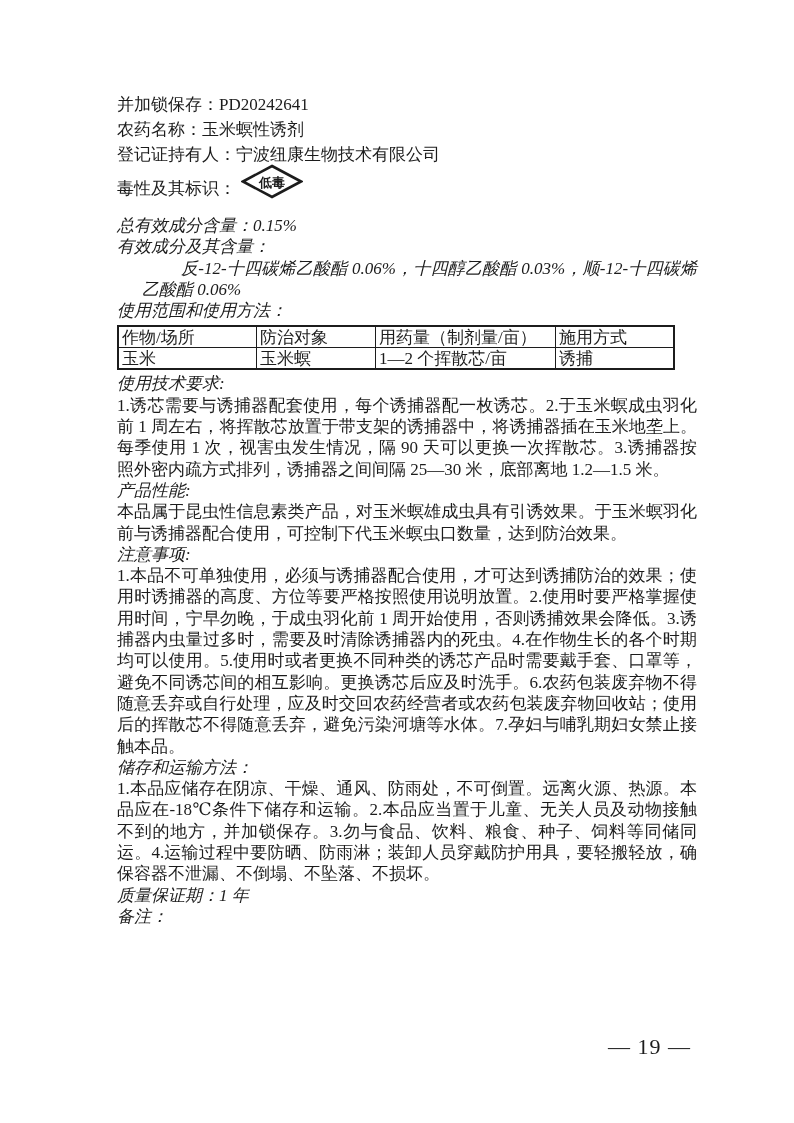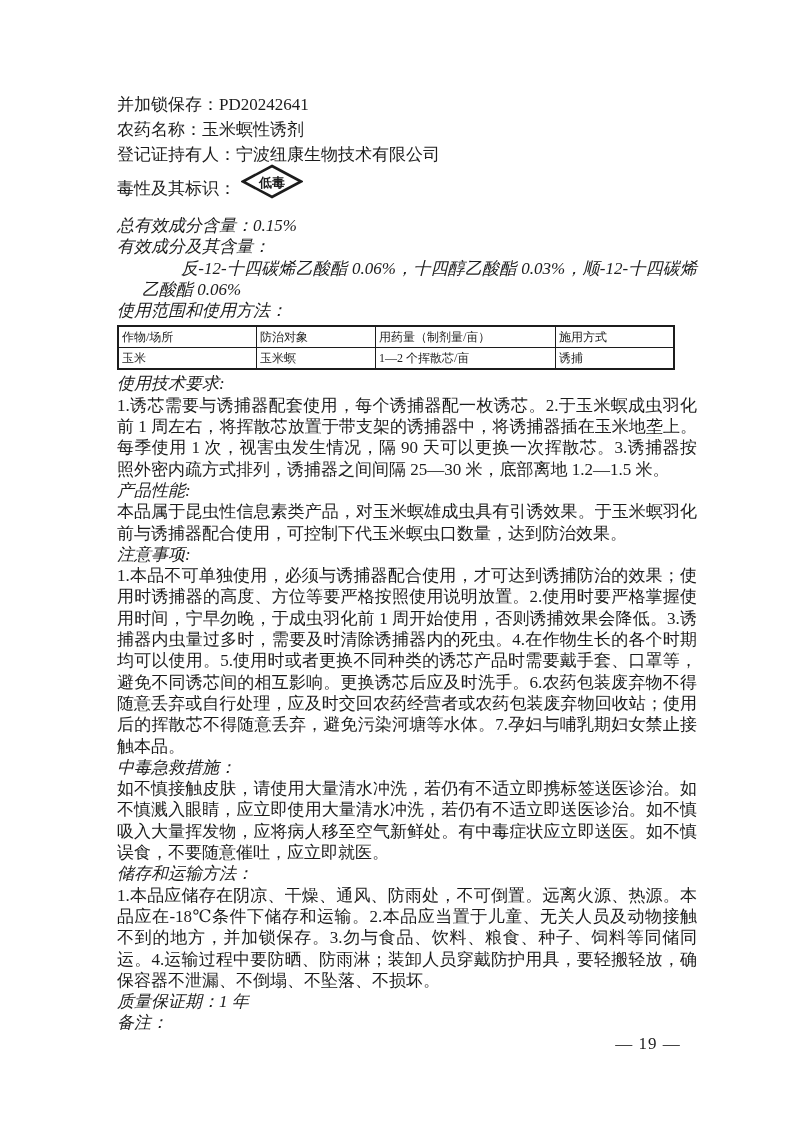--- a/index.html
+++ b/index.html
@@ -46,41 +46,41 @@
     padding-left:25px;
     text-indent:39px;
     text-align:justify;
     font-style:italic;
   }
   table.usage{
     border-collapse:collapse;
     margin:4px 0 3px 0;
     table-layout:fixed;
     width:543px;
-    font-size:12px;
+    font-size:17px;
   }
   table.usage td{
     border:1px solid #1c1c1c;
     height:20px;
     line-height:19px;
     padding:0 2px 0 3px;
     overflow:hidden;
     white-space:nowrap;
   }
   table.usage{border:2px solid #1c1c1c;}
   .col1{width:132px;}
   .col2{width:113px;}
   .col3{width:174px;}
   .col4{width:112px;}
   .page-number{
     position:absolute;
     top:1034px;
     left:608px;
     width:80px;
-    font-size:17px;
+    font-size:22px;
     letter-spacing:1px;
     white-space:nowrap;
     text-align:center;
   }
   .diamond-text{
     font-family:"Liberation Serif","DejaVu Serif",serif;
     font-weight:700;
   }
 </style>
 </head>
@@ -133,24 +133,20 @@
     <div>
       <div class="body-line">产品性能:</div>
       <div class="para">本品属于昆虫性信息素类产品，对玉米螟雄成虫具有引诱效果。于玉米螟羽化前与诱捕器配合使用，可控制下代玉米螟虫口数量，达到防治效果。</div>
     </div>
 
     <div>
       <div class="body-line">注意事项:</div>
       <div class="para">1.本品不可单独使用，必须与诱捕器配合使用，才可达到诱捕防治的效果；使用时诱捕器的高度、方位等要严格按照使用说明放置。2.使用时要严格掌握使用时间，宁早勿晚，于成虫羽化前 1 周开始使用，否则诱捕效果会降低。3.诱捕器内虫量过多时，需要及时清除诱捕器内的死虫。4.在作物生长的各个时期均可以使用。5.使用时或者更换不同种类的诱芯产品时需要戴手套、口罩等，避免不同诱芯间的相互影响。更换诱芯后应及时洗手。6.农药包装废弃物不得随意丢弃或自行处理，应及时交回农药经营者或农药包装废弃物回收站；使用后的挥散芯不得随意丢弃，避免污染河塘等水体。7.孕妇与哺乳期妇女禁止接触本品。</div>
     </div>
 
-    <div>
-      <div class="body-line">中毒急救措施：</div>
-      <div class="para">如不慎接触皮肤，请使用大量清水冲洗，若仍有不适立即携标签送医诊治。如不慎溅入眼睛，应立即使用大量清水冲洗，若仍有不适立即送医诊治。如不慎吸入大量挥发物，应将病人移至空气新鲜处。有中毒症状应立即送医。如不慎误食，不要随意催吐，应立即就医。</div>
-    </div>
 
     <div>
       <div class="body-line">储存和运输方法：</div>
       <div class="para">1.本品应储存在阴凉、干燥、通风、防雨处，不可倒置。远离火源、热源。本品应在-18℃条件下储存和运输。2.本品应当置于儿童、无关人员及动物接触不到的地方，并加锁保存。3.勿与食品、饮料、粮食、种子、饲料等同储同运。4.运输过程中要防晒、防雨淋；装卸人员穿戴防护用具，要轻搬轻放，确保容器不泄漏、不倒塌、不坠落、不损坏。</div>
     </div>
 
     <div class="body-line"><span>质量保证期：</span><span>1 年</span></div>
     <div class="body-line">备注：</div>
 
   </div>

